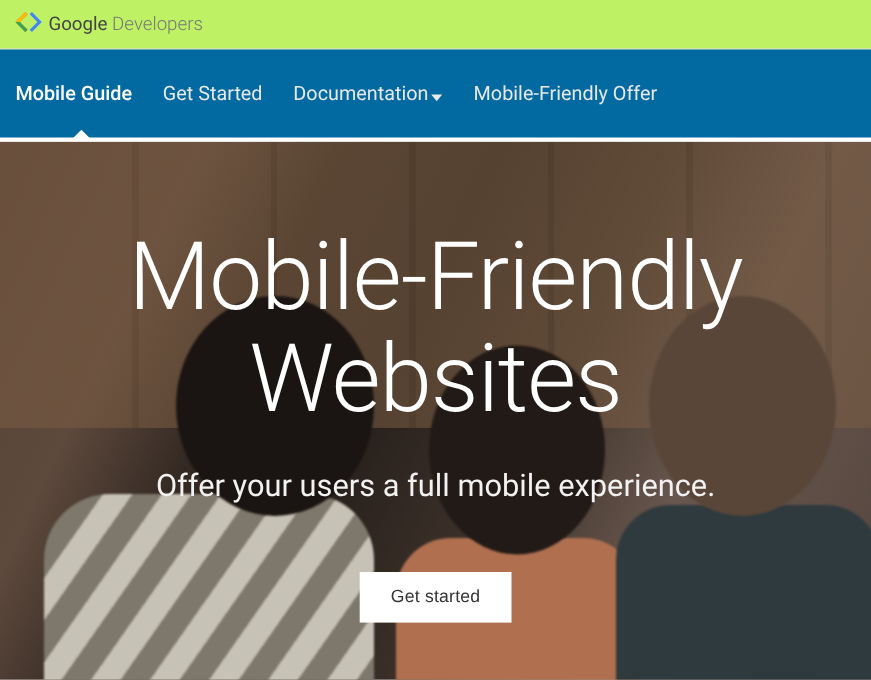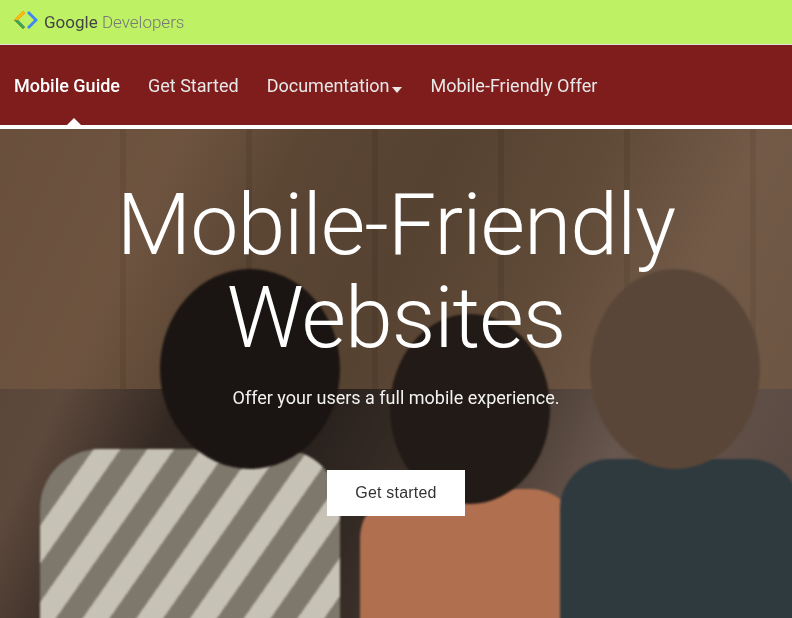--- a/index.html
+++ b/index.html
@@ -28,21 +28,21 @@
       font-size: 17px;
       color: #444;
       font-weight: 400;
     }
     .logo-text .light {
       color: #777;
       font-weight: 300;
     }
     .navbar {
       height: 80px;
-      background: #7f1d1d;
+      background: #0369a1;
       display: flex;
       align-items: center;
       padding: 0 14px;
       position: relative;
     }
     .nav-item {
       color: #e8e8e8;
       font-size: 18px;
       font-weight: 400;
       padding: 0 14px;
@@ -85,21 +85,21 @@
     }
     .hero {
       height: 489px;
       background: linear-gradient(rgba(40,30,25,0.35), rgba(40,30,25,0.35)),
                   linear-gradient(115deg, #6a5142 0%, #7a6050 18%, #3a2f28 30%, #2b2420 45%, #4a3d34 60%, #8a756a 75%, #6b5a52 100%);
       position: relative;
       display: flex;
       flex-direction: column;
       align-items: center;
       justify-content: flex-start;
-      padding-top: 50px;
+      padding-top: 77px;
       overflow: hidden;
     }
     
     .blob {
       position: absolute;
       border-radius: 50%;
       filter: blur(1px);
     }
     .p1-head { width: 180px; height: 200px; background: #1a1512; top: 140px; left: 160px; }
     .p1-body { width: 300px; height: 340px; background: repeating-linear-gradient(125deg,#c7c2b6 0 22px,#7e786c 22px 44px); top: 320px; left: 40px; border-radius: 60px; }
@@ -113,23 +113,23 @@
       color: #fff;
       font-size: 86px;
       font-weight: 300;
       line-height: 1.08;
       text-align: center;
       letter-spacing: -1px;
       z-index: 2;
     }
     .hero-sub {
       color: #f2f2f2;
-      font-size: 18px;
+      font-size: 28px;
       font-weight: 400;
-      margin-top: 22px;
+      margin-top: 33px;
       text-align: center;
       z-index: 2;
     }
     .cta {
       margin-top: 62px;
       background: #fff;
       color: #333;
       font-size: 16px;
       font-weight: 500;
       padding: 14px 28px;

